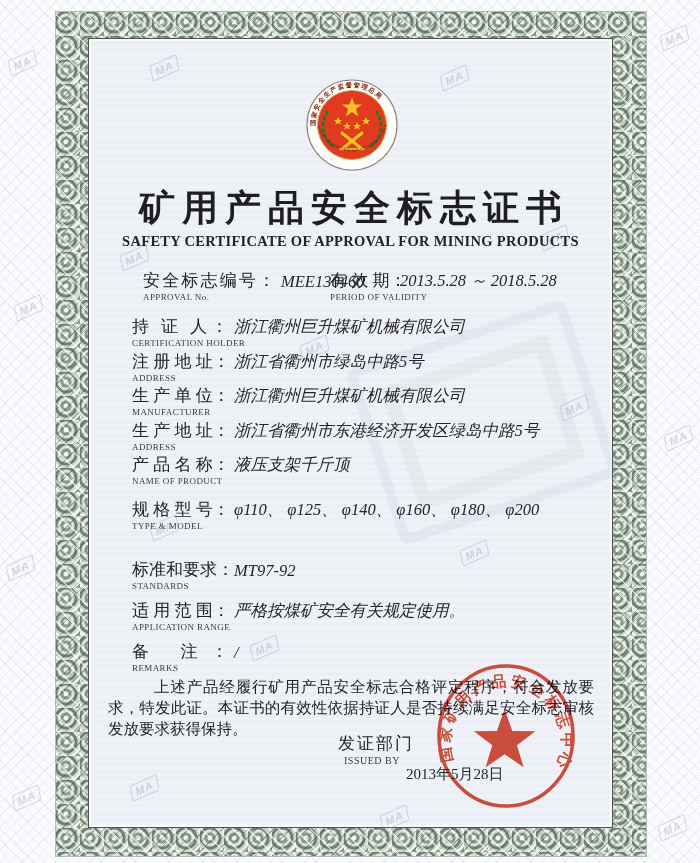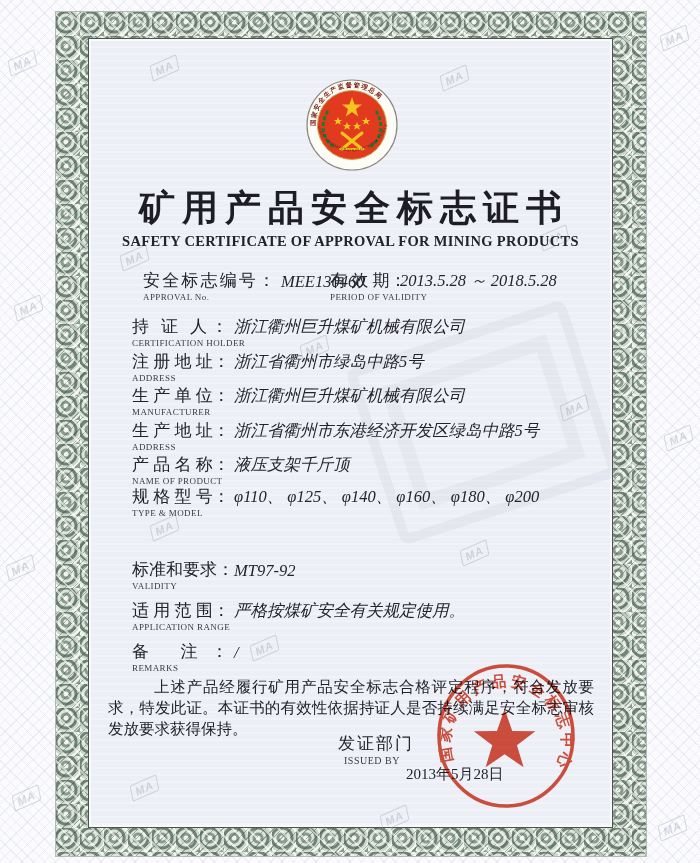--- a/index.html
+++ b/index.html
@@ -177,27 +177,27 @@
     <div class="en">MANUFACTURER</div>
   </div>
   <div class="row" style="top:419px">
     <span class="lab">生 产 地 址：</span><span class="val">浙江省衢州市东港经济开发区绿岛中路5号</span>
     <div class="en">ADDRESS</div>
   </div>
   <div class="row" style="top:453px">
     <span class="lab">产 品 名 称：</span><span class="val">液压支架千斤顶</span>
     <div class="en">NAME OF PRODUCT</div>
   </div>
-  <div class="row" style="top:485px">
+  <div class="row" style="top:498px">
     <span class="lab">规 格 型 号：</span><span class="val">φ110、 φ125、 φ140、 φ160、 φ180、 φ200</span>
     <div class="en">TYPE &amp; MODEL</div>
   </div>
   <div class="row" style="top:558px">
     <span class="lab">标准和要求：</span><span class="val" style="">MT97-92</span>
-    <div class="en">VALIDITY</div>
+    <div class="en">STANDARDS</div>
   </div>
   <div class="row" style="top:640px">
     <span class="lab">备 注：</span><span class="val">/</span>
     <div class="en">REMARKS</div>
   </div>
   <div class="row" style="top:599px">
     <span class="lab">适 用 范 围：</span><span class="val">严格按煤矿安全有关规定使用。</span>
     <div class="en">APPLICATION RANGE</div>
   </div>
 

